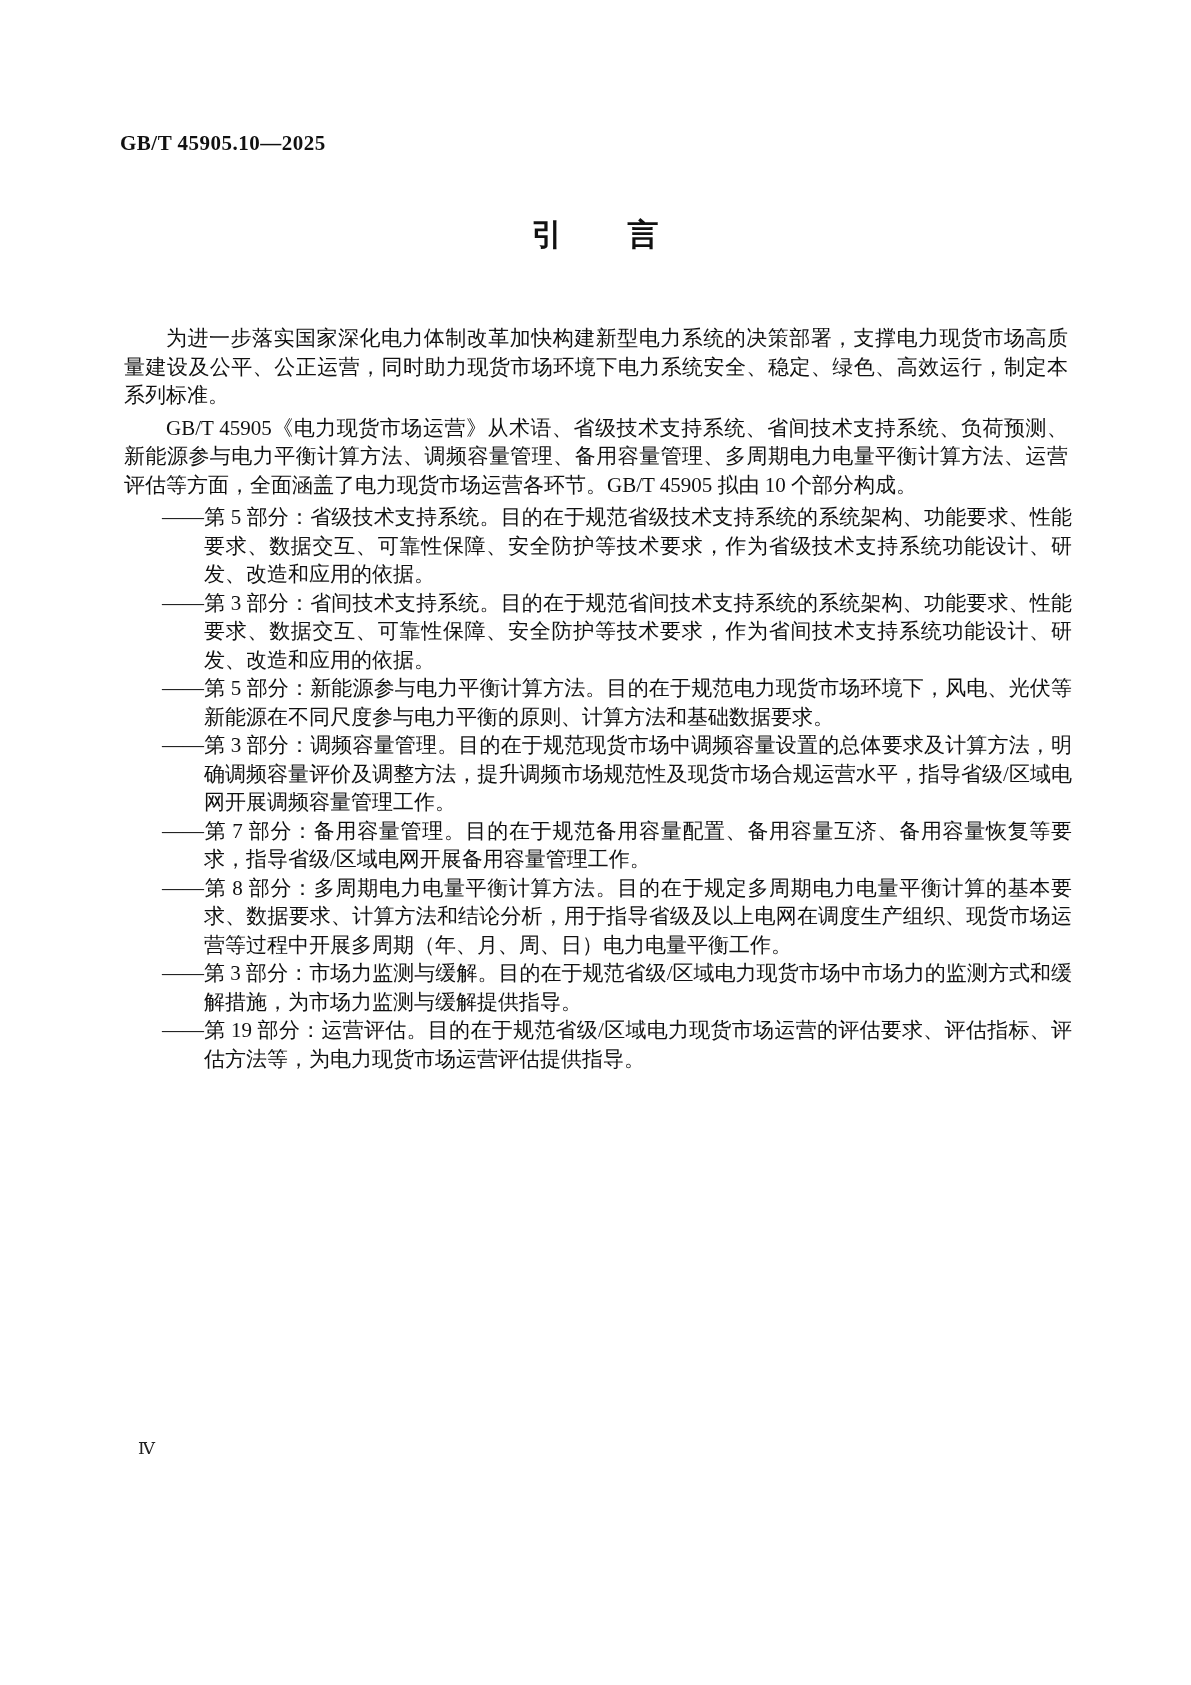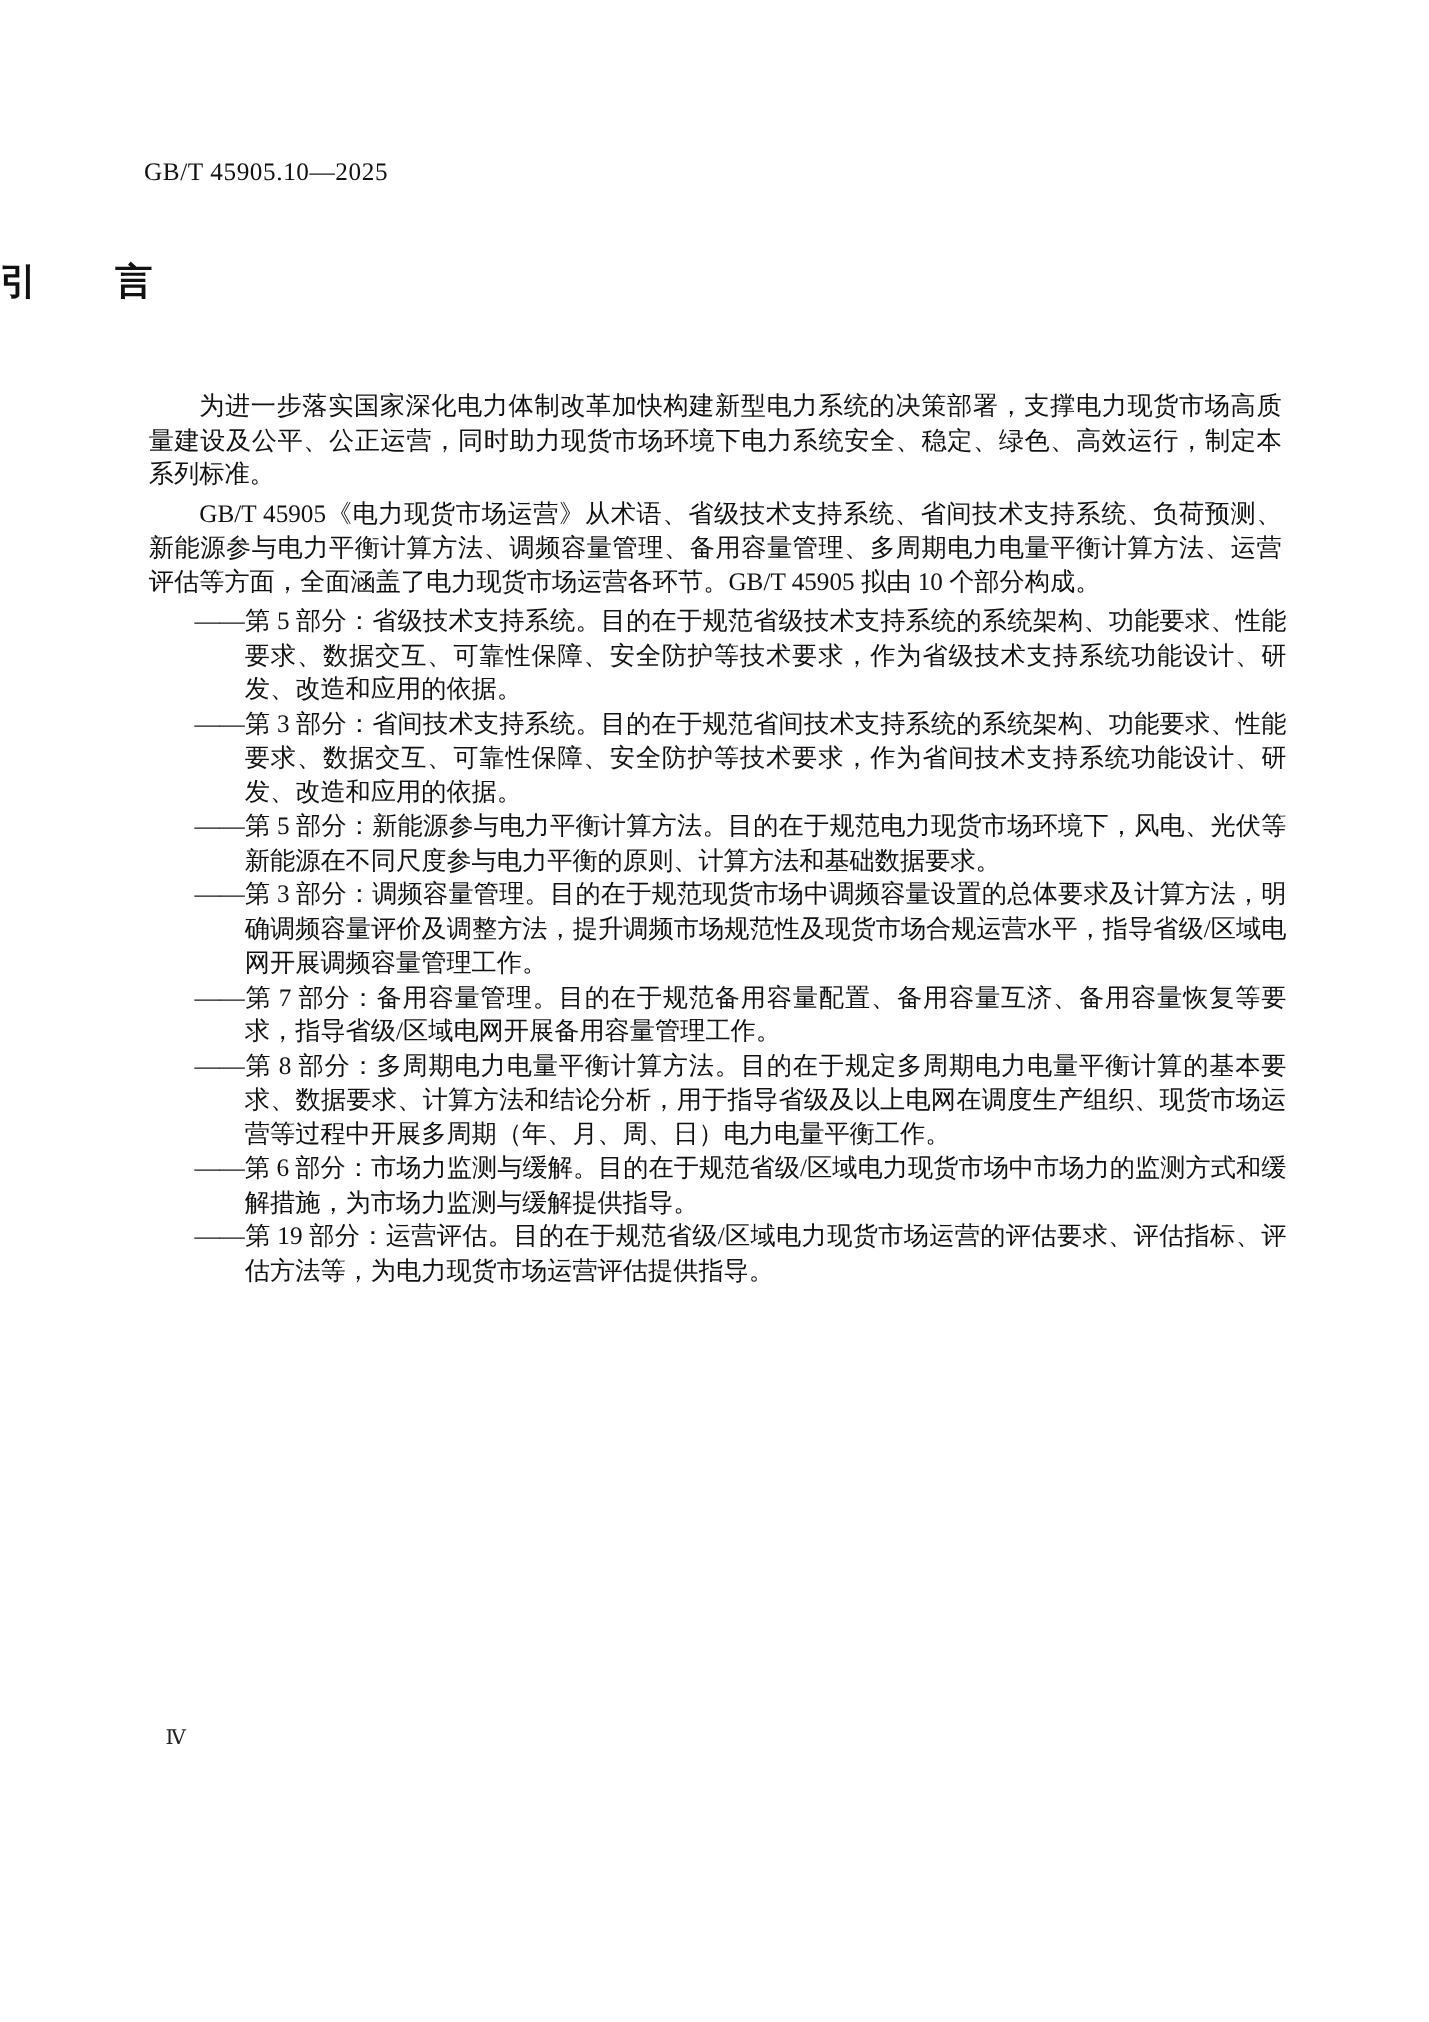--- a/index.html
+++ b/index.html
@@ -15,31 +15,31 @@
     background: #ffffff;
     font-family: "Liberation Serif", "DejaVu Serif", serif;
     color: #111111;
     overflow: hidden;
   }
   .doc-number {
     position: absolute;
     top: 131px;
     left: 120px;
     font-size: 21px;
-    font-weight: normal;
+    font-weight: bold;
     letter-spacing: 0.5px;
     white-space: nowrap;
   }
   .page-title {
     position: absolute;
     top: 214px;
     left: 0;
     width: 100%;
     margin: 0;
-    text-align: left;
+    text-align: center;
     font-size: 31px;
     font-weight: bold;
     letter-spacing: 1px;
   }
   .body-text {
     position: absolute;
     top: 320px;
     left: 120px;
     width: 952px;
     font-size: 21px;
@@ -85,21 +85,21 @@
 
 
     <p class="part-item">——第 5 部分：新能源参与电力平衡计算方法。目的在于规范电力现货市场环境下，风电、光伏等新能源在不同尺度参与电力平衡的原则、计算方法和基础数据要求。</p>
 
     <p class="part-item">——第 3 部分：调频容量管理。目的在于规范现货市场中调频容量设置的总体要求及计算方法，明确调频容量评价及调整方法，提升调频市场规范性及现货市场合规运营水平，指导省级/区域电网开展调频容量管理工作。</p>
 
     <p class="part-item">——第 7 部分：备用容量管理。目的在于规范备用容量配置、备用容量互济、备用容量恢复等要求，指导省级/区域电网开展备用容量管理工作。</p>
 
     <p class="part-item">——第 8 部分：多周期电力电量平衡计算方法。目的在于规定多周期电力电量平衡计算的基本要求、数据要求、计算方法和结论分析，用于指导省级及以上电网在调度生产组织、现货市场运营等过程中开展多周期（年、月、周、日）电力电量平衡工作。</p>
 
-    <p class="part-item">——第 6 部分：市场力监测与缓解。目的在于规范省级/区域电力现货市场中市场力的监测方式和缓解措施，为市场力监测与缓解提供指导。</p>
+    <p class="part-item">——第 3 部分：市场力监测与缓解。目的在于规范省级/区域电力现货市场中市场力的监测方式和缓解措施，为市场力监测与缓解提供指导。</p>
 
     <p class="part-item">——第 19 部分：运营评估。目的在于规范省级/区域电力现货市场运营的评估要求、评估指标、评估方法等，为电力现货市场运营评估提供指导。</p>
 
   </div>
 
   <div class="page-number">Ⅳ</div>
 
 </div>
 
 </body></html>

